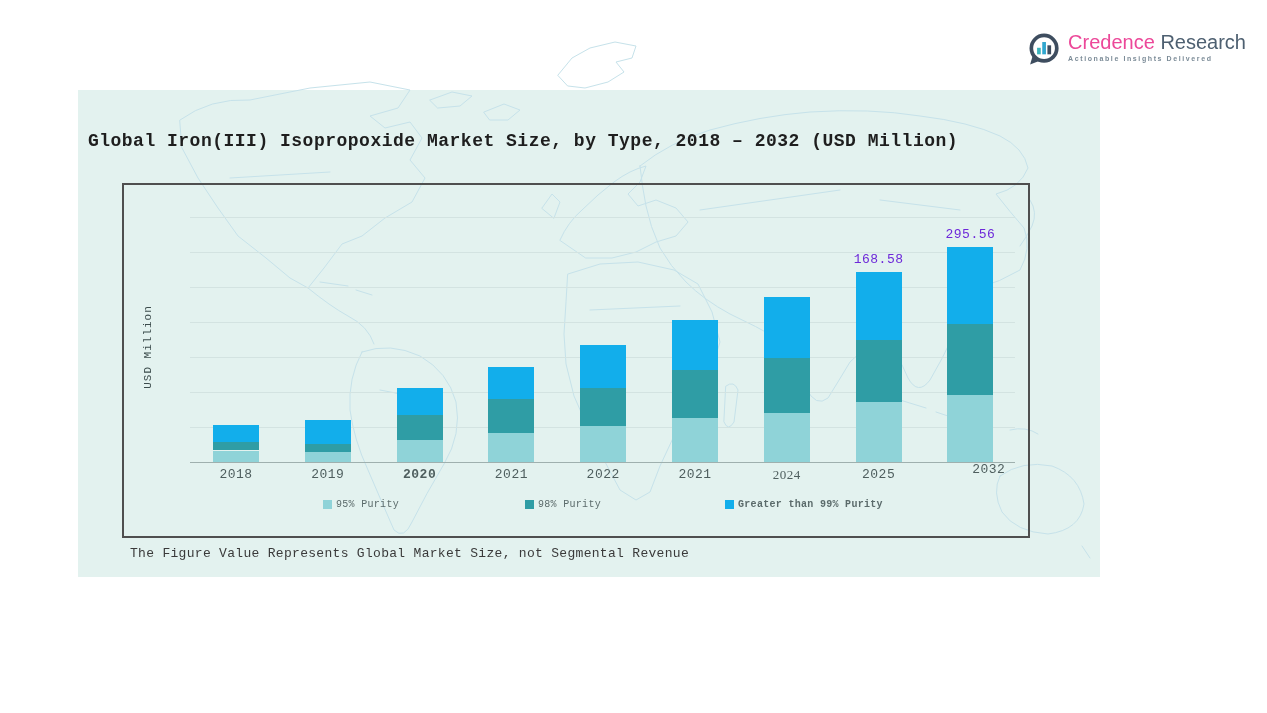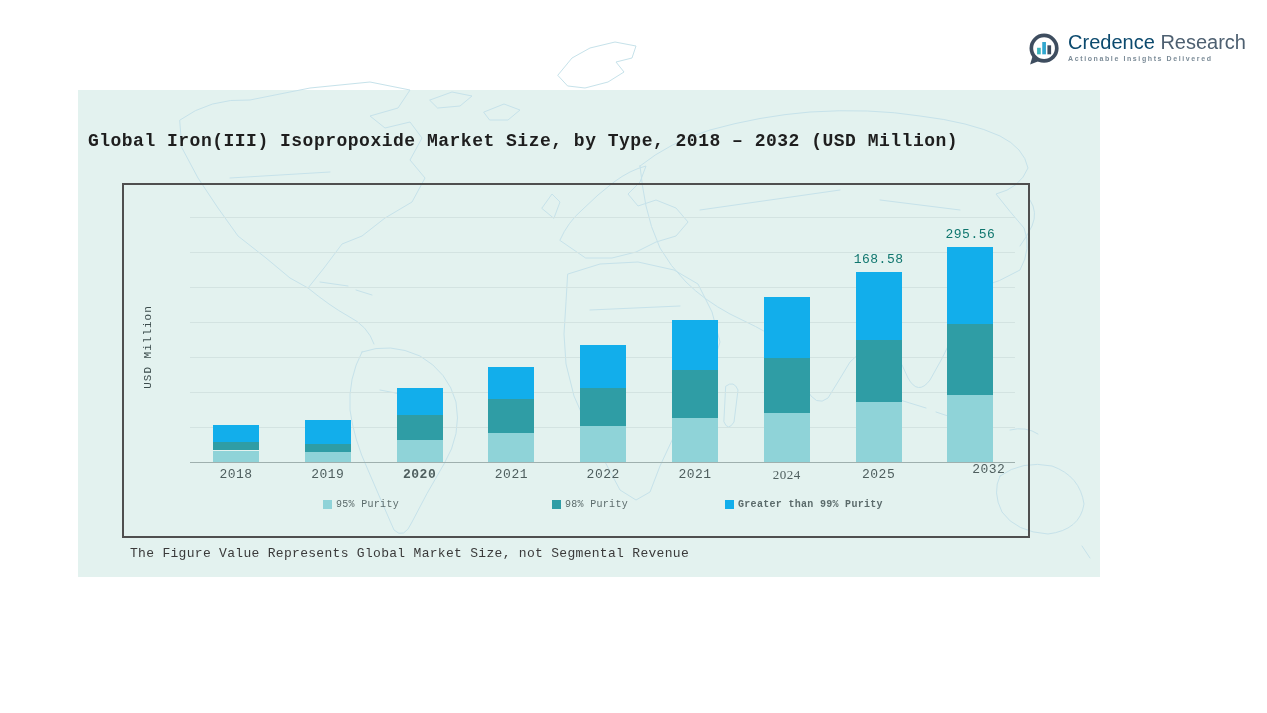--- a/index.html
+++ b/index.html
@@ -18,32 +18,32 @@
          letter-spacing:.5px;color:#1e1e1e;white-space:nowrap;}
   
   #frame{left:122px;top:183px;width:908px;height:355px;border:2px solid #4f4f4f;box-sizing:border-box;}
   #ylabel{left:148px;top:347px;transform:translate(-50%,-50%) rotate(-90deg);
           font-size:11px;letter-spacing:1px;color:#3c4c4c;white-space:nowrap;}
   
   .grid{position:absolute;height:1px;background:#d3e3e1;}
   .grid.axis{background:#9fb0ae;}
   .seg{position:absolute;}
   .xtick{position:absolute;width:70px;text-align:center;font-size:13px;letter-spacing:.5px;color:#4e5e5e;}
-  .dlabel{position:absolute;width:90px;text-align:center;font-size:13px;letter-spacing:.5px;color:#0f766e;}
+  .dlabel{position:absolute;width:90px;text-align:center;font-size:13px;letter-spacing:.5px;color:#6d28d9;}
   .legend-item{position:absolute;display:flex;align-items:center;gap:4px;}
   .legend-swatch{width:9px;height:9px;display:inline-block;}
   .legend-label{font-size:10px;color:#5b6b6b;letter-spacing:.3px;white-space:nowrap;}
   
   #note{left:130px;top:546px;font-size:13px;letter-spacing:.3px;color:#3a3a3a;white-space:nowrap;}
   
   #logo{left:1026px;top:26px;width:220px;height:48px;display:flex;align-items:flex-start;gap:6px;
         font-family:"Liberation Sans","DejaVu Sans",sans-serif;}
   #logo-text{padding-top:6px;}
   #brand{font-size:20px;line-height:20px;white-space:nowrap;}
-  #brand .p1{color:#0c4a6e;}
+  #brand .p1{color:#ec4899;}
   #brand .p2{color:#4e6071;}
   #tagline{margin-top:3px;font-size:7px;font-weight:bold;letter-spacing:1.6px;color:#7b8b97;white-space:nowrap;}
 </style>
 </head>
 <body>
 
 <div id="panel" class="abs"></div>
 
 <svg id="map" class="abs" viewBox="0 0 1020 550">
   <g>
@@ -131,21 +131,21 @@
     <div class="dlabel" style="left: 833.6px; top: 251.988px;">168.58</div>
     <div class="seg" style="left: 947.4px; top: 395.056px; width: 46px; height: 66.9438px; background: rgb(143, 211, 216);"></div>
     <div class="seg" style="left: 947.4px; top: 324.055px; width: 46px; height: 71.001px; background: rgb(47, 157, 165);"></div>
     <div class="seg" style="left: 947.4px; top: 247.081px; width: 46px; height: 76.9741px; background: rgb(18, 174, 235);"></div>
     <div class="xtick" style="left: 935.4px; top: 462px; text-align: right;">2032</div>
     <div class="dlabel" style="left: 925.4px; top: 227.081px;">295.56</div>
     <div class="legend-item" style="left: 323px; top: 499px;">
       <div class="legend-swatch" style="background: rgb(143, 211, 216);"></div>
       <div class="legend-label">95% Purity</div>
     </div>
-    <div class="legend-item" style="left: 552px; top: 499px;">
+    <div class="legend-item" style="left: 525px; top: 499px;">
       <div class="legend-swatch" style="background: rgb(47, 157, 165);"></div>
       <div class="legend-label">98% Purity</div>
     </div>
     <div class="legend-item" style="left: 725px; top: 499px; font-weight: bold;">
       <div class="legend-swatch" style="background: rgb(18, 174, 235);"></div>
       <div class="legend-label">Greater than 99% Purity</div>
     </div>
   </div>
 
 <div id="note" class="abs">The Figure Value Represents Global Market Size, not Segmental Revenue</div>

